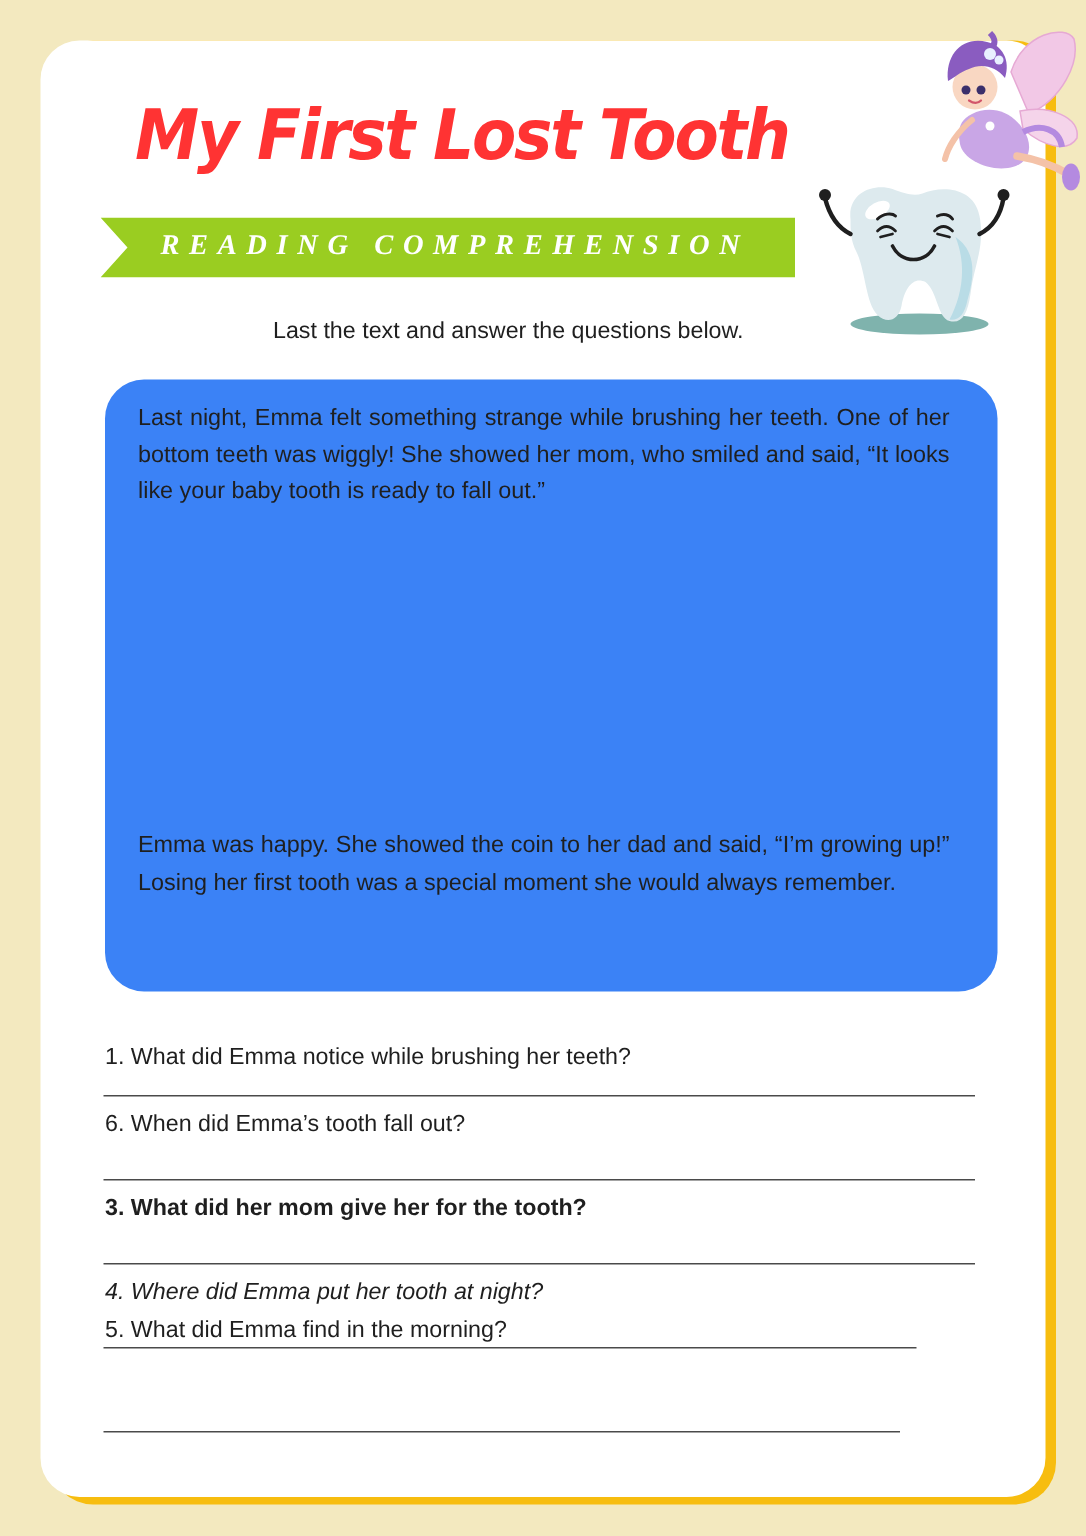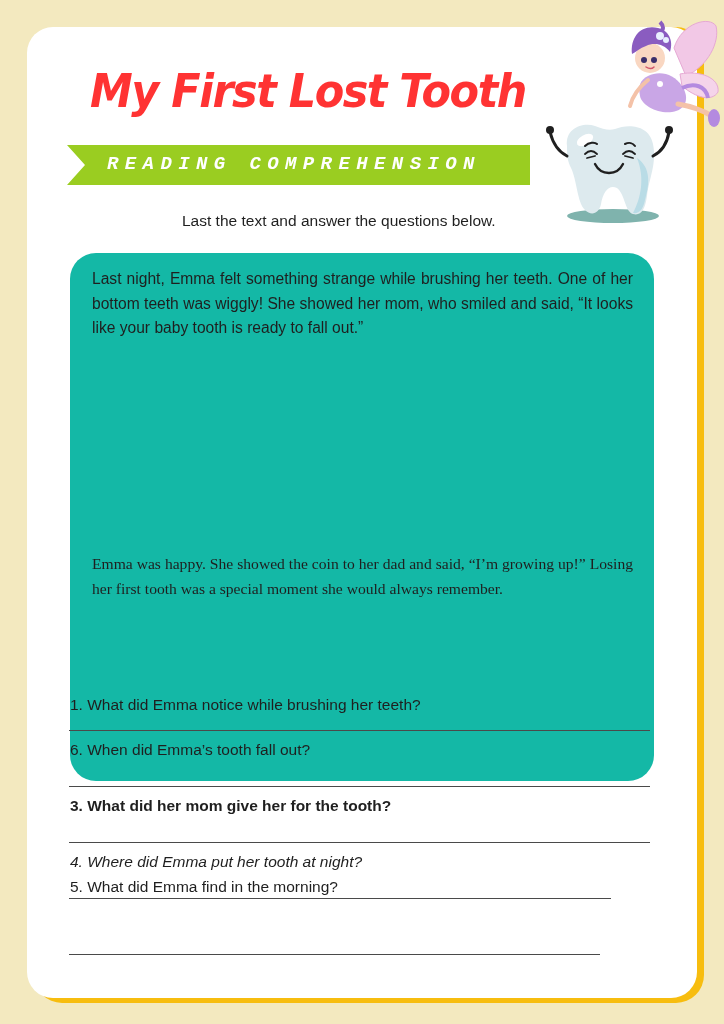--- a/index.html
+++ b/index.html
@@ -20,29 +20,29 @@
     font-family:"DejaVu Sans", sans-serif; font-weight:bold; font-style:italic;
     font-size:43px; letter-spacing:-1.5px; color:#ff3333; white-space:nowrap;
     transform:scaleY(1.08); transform-origin:left top;
   }
   .banner {
     position:absolute; left:67px; top:145px; width:463px; height:40px;
   }
   .banner svg { position:absolute; left:0; top:0; }
   .banner-text {
     position:absolute; left:40px; top:8px; width:420px;
-    font-family:Liberation Mono, monospace; font-weight:bold; font-style:italic;
+    font-family:Liberation Serif, serif; font-weight:bold; font-style:italic;
     font-size:19px; letter-spacing:6.4px; color:#ffffff; white-space:nowrap;
   }
   .instructions {
     position:absolute; left:182px; top:212px; font-size:15.5px; color:#1f1f1f; white-space:nowrap;
   }
   .story {
-    position:absolute; left:70px; top:253px; width:584px; height:528px;
-    background:#14b8a6; border-radius:26px;
+    position:absolute; left:70px; top:253px; width:584px; height:408px;
+    background:#3b82f6; border-radius:26px;padding-left:11px;
   }
   .story p {
     position:absolute; left:22px; width:541px; margin:0;
     font-size:15.6px; line-height:24.5px; text-align:justify; color:#1f1f1f;
   }
   .q {
     position:absolute; left:70px; font-size:15.5px; color:#1f1f1f; white-space:nowrap;
   }
   .line {
     position:absolute; left:69px; height:0; border-top:1.6px solid #4a4a4a;
@@ -101,21 +101,21 @@
     <circle cx="34" cy="42" r="3" fill="#3a2f6b"></circle>
     <path d="M26,49 C29,51 32,51 34,49" stroke="#d2556a" stroke-width="1.5" fill="none" stroke-linecap="round"></path>
     <circle cx="40" cy="66" r="3" fill="#ffffff"></circle>
   </svg>
 </div>
 
 <div class="instructions">Last the text and answer the questions below.</div>
 
 <div class="story">
   <p style="top:14px;">Last night, Emma felt something strange while brushing her teeth. One of her bottom teeth was wiggly! She showed her mom, who smiled and said, “It looks like your baby tooth is ready to fall out.”</p>
-  <p style="top:299px;font-family:Liberation Serif, serif;">Emma was happy. She showed the coin to her dad and said, “I’m growing up!” Losing her first tooth was a special moment she would always remember.</p>
+  <p style="top:299px;">Emma was happy. She showed the coin to her dad and said, “I’m growing up!” Losing her first tooth was a special moment she would always remember.</p>
 </div>
 
 <div class="q" style="top:685px;margin-top:11px;">1. What did Emma notice while brushing her teeth?</div>
 <div class="line" style="top:730px; width:581px;"></div>
 
 <div class="q" style="top:741px;">6. When did Emma’s tooth fall out?</div>
 <div class="line" style="top:786px; width:581px;"></div>
 
 <div class="q" style="top:797px;font-weight:bold;">3. What did her mom give her for the tooth?</div>
 <div class="line" style="top:842px; width:581px;"></div>

